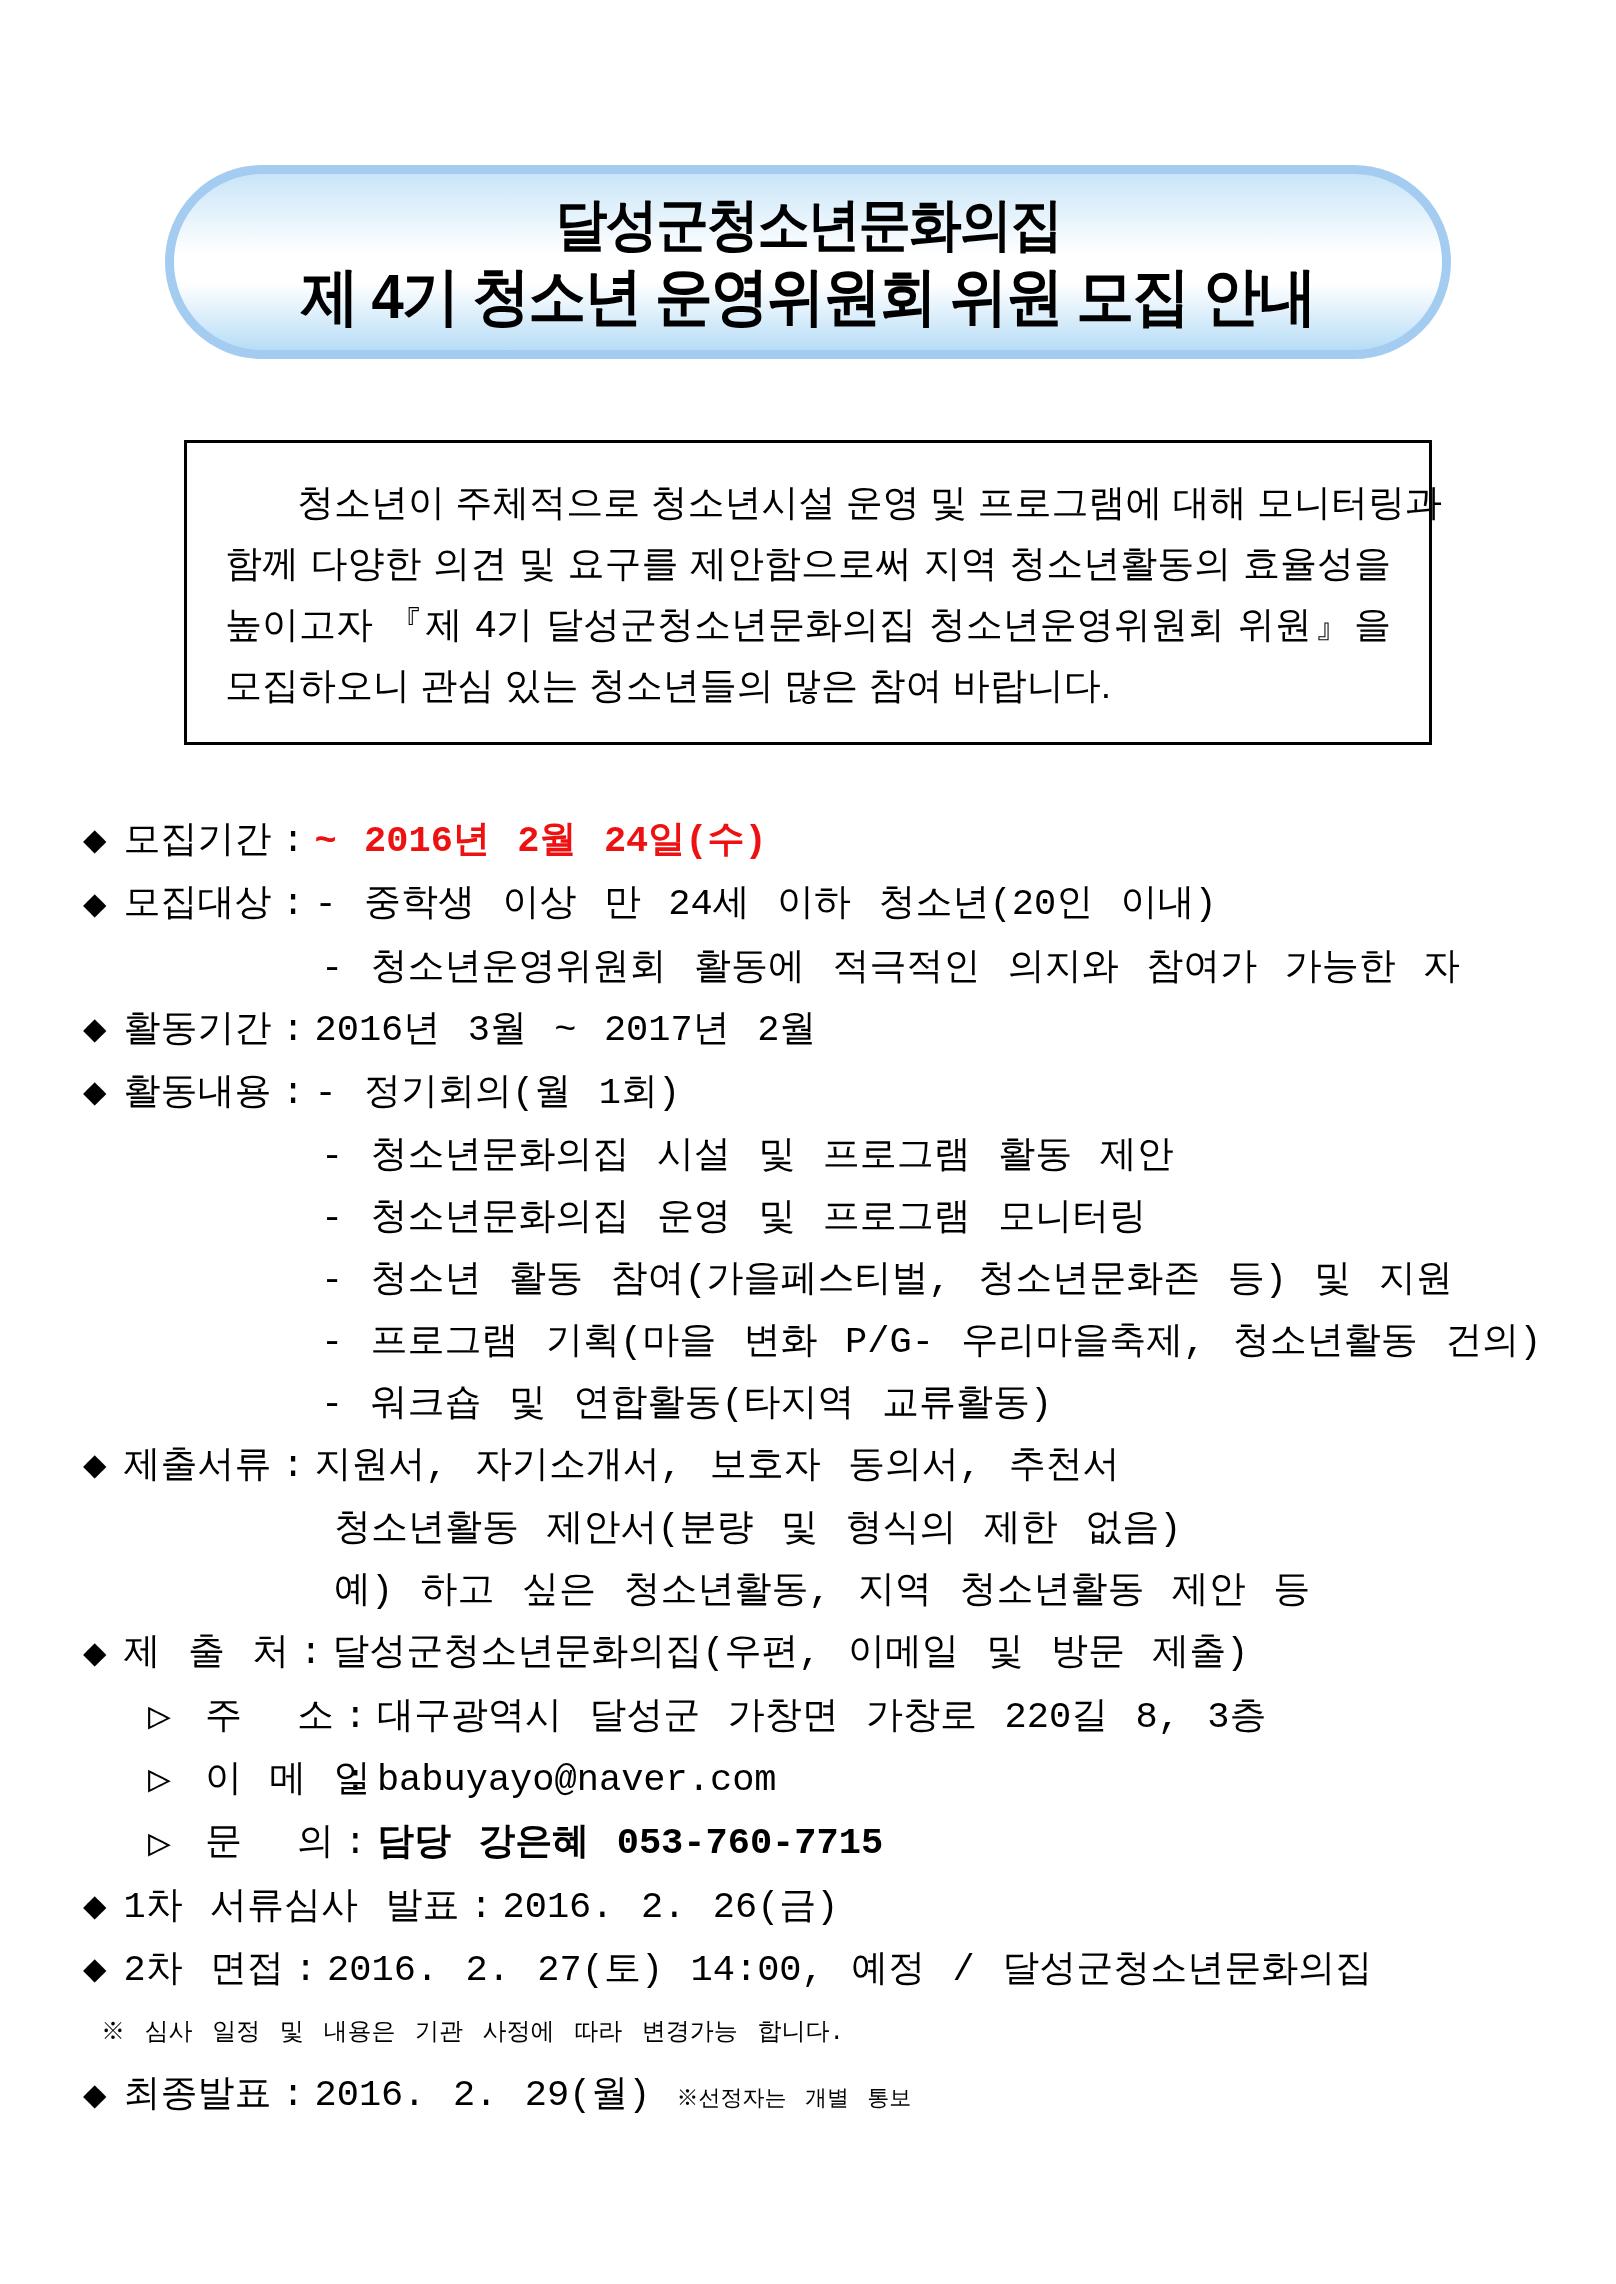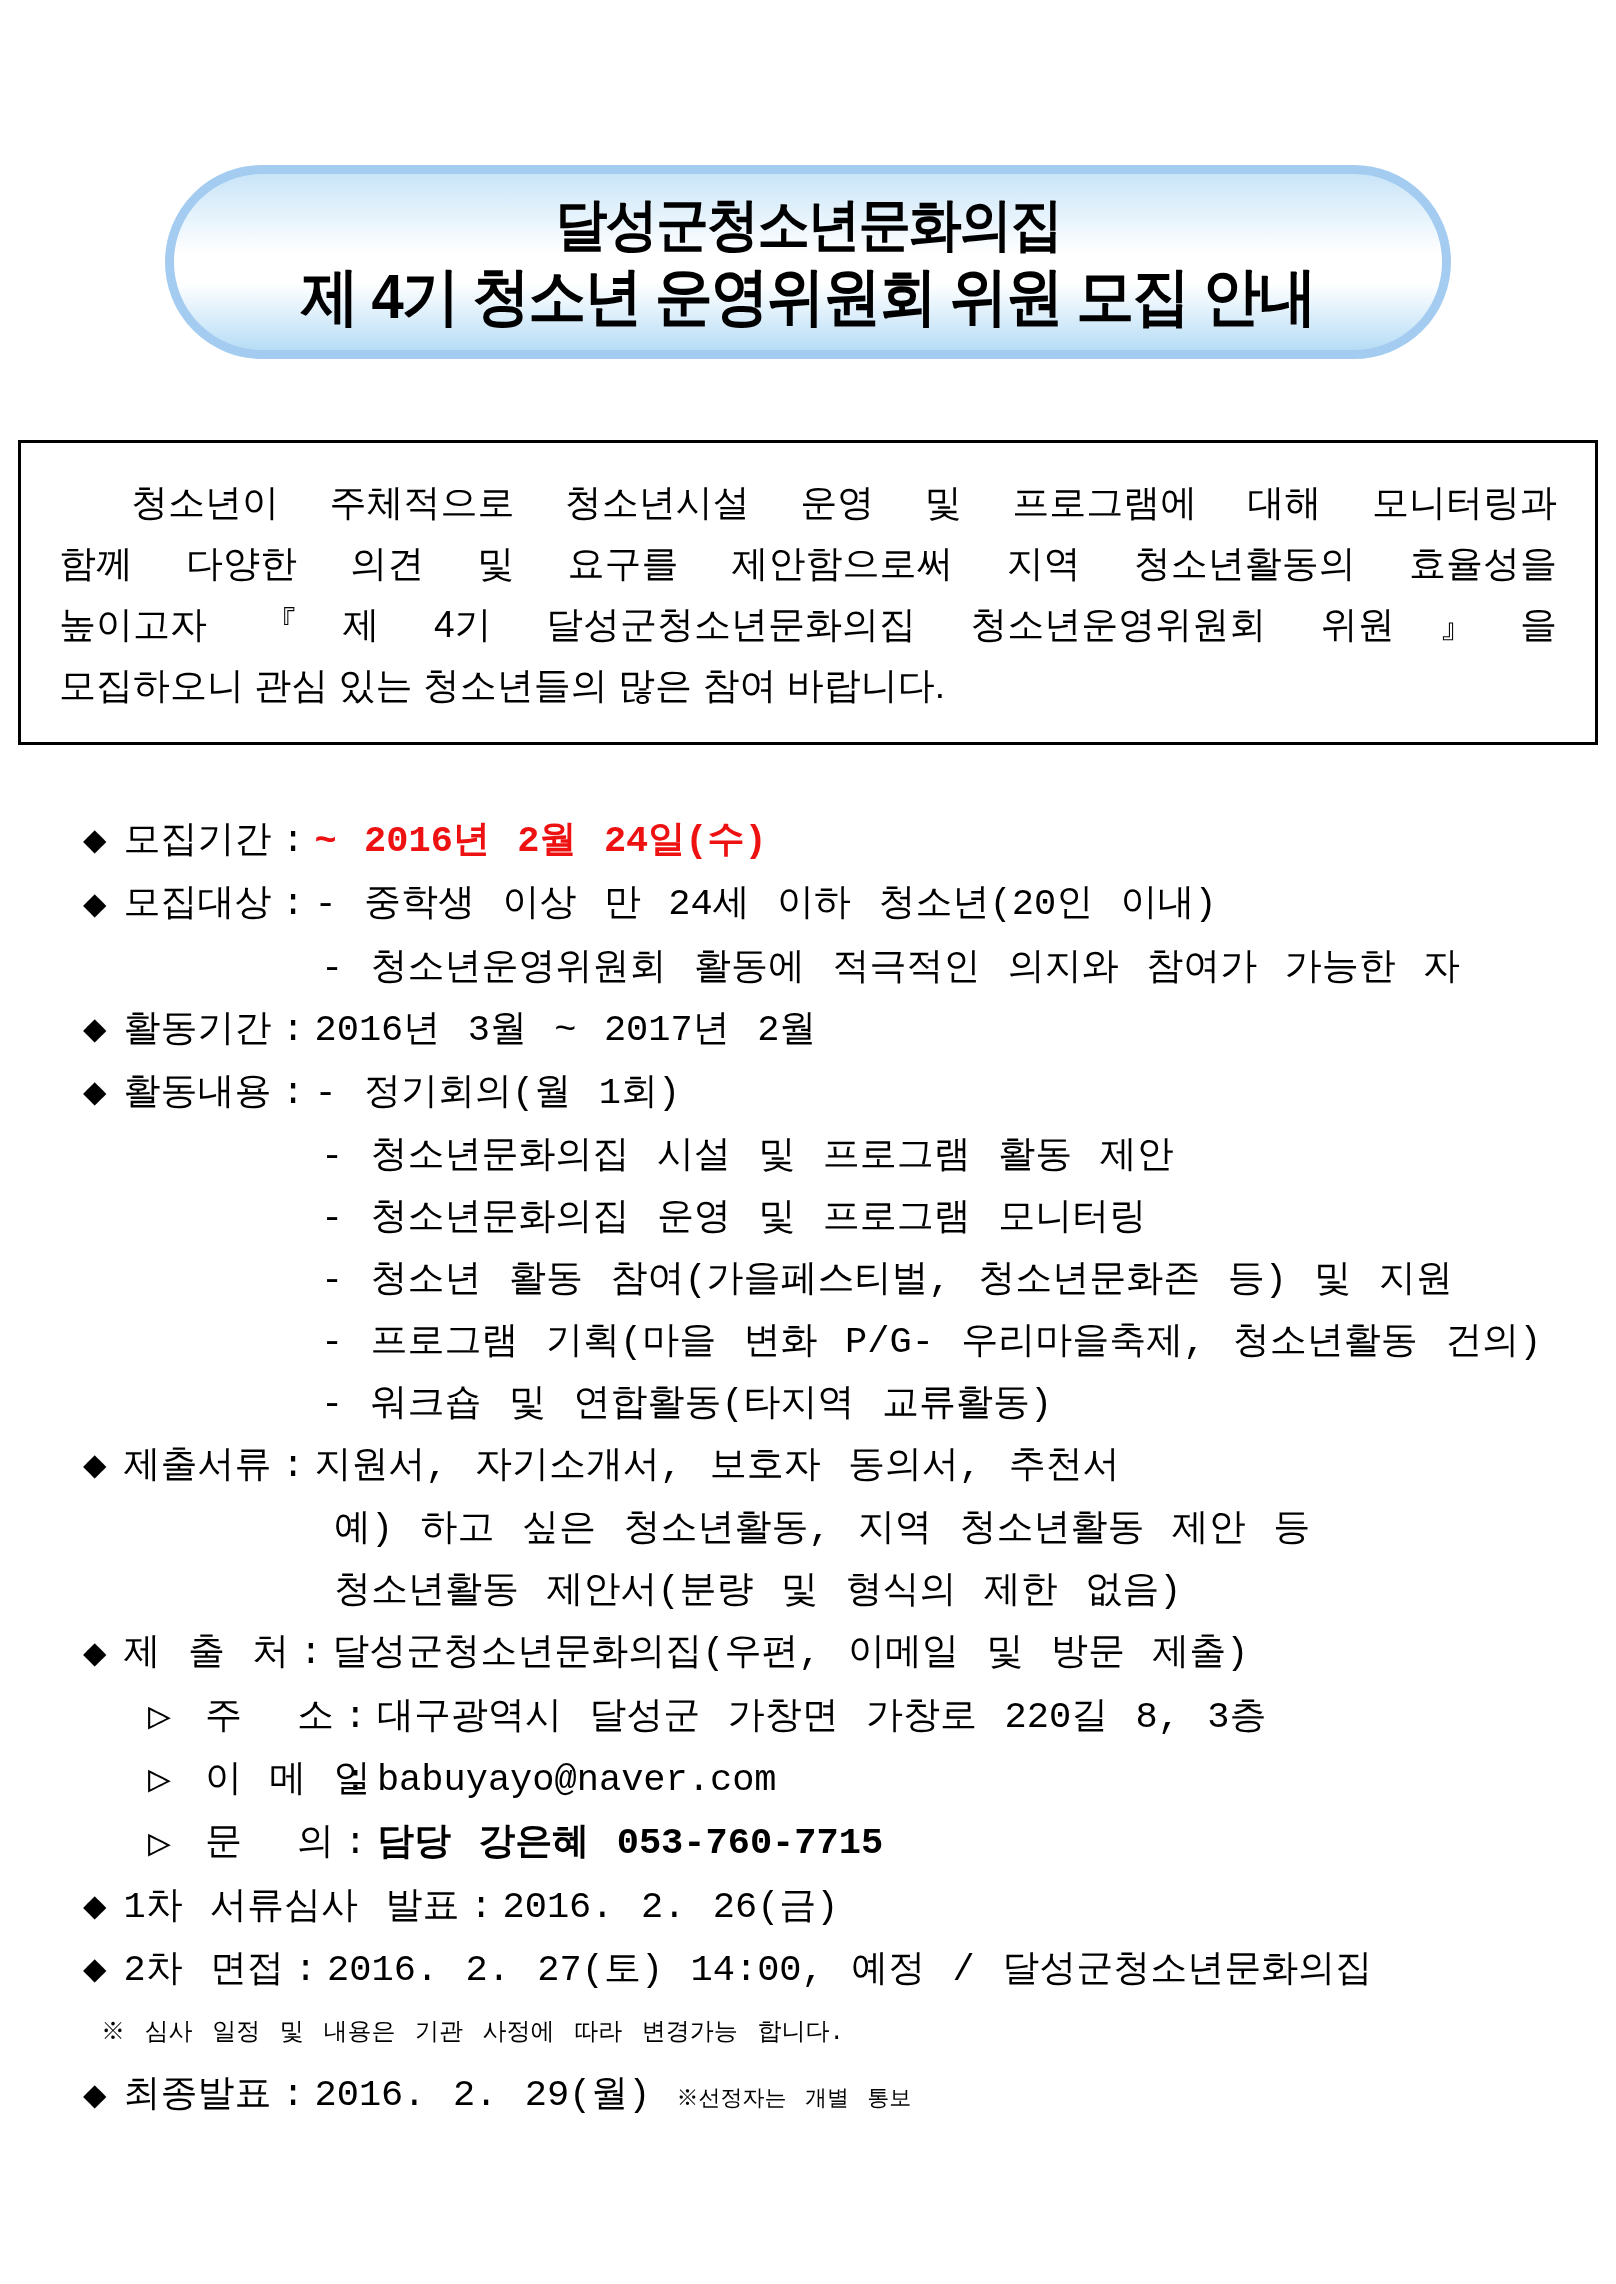--- a/index.html
+++ b/index.html
@@ -27,21 +27,21 @@
   .header-line1{
     font-size:57px;font-weight:900;letter-spacing:-2px;line-height:1.05;
     transform:scaleX(0.92);transform-origin:center;white-space:nowrap;
   }
   .header-line2{
     font-size:63px;font-weight:900;letter-spacing:-2px;line-height:1.05;
     transform:scaleX(0.92);transform-origin:center;white-space:nowrap;
   }
   
   .intro-box{
-    width:1580px;margin:81px auto 0;
+    width:1248px;margin:81px auto 0;
     border:3.3px solid var(--box-border);
     padding:29px 38px 26px;
   }
   .intro-line{
     font-size:37px;line-height:61px;white-space:nowrap;
     text-align:justify;text-align-last:justify;
   }
   .intro-line.first{text-indent:72px;}
   .intro-line.last{text-align:right;text-align-last:left;}
   
@@ -107,24 +107,24 @@
     <span>- 프로그램 기획(마을 변화 P/G- 우리마을축제, 청소년활동 건의)</span>
   </div>
   <div class="row cont">
     <span>- 워크숍 및 연합활동(타지역 교류활동)</span>
   </div>
 
   <div class="row">
     <span class="diamond">◆</span><span>제출서류</span><span class="colon">:</span><span>지원서, 자기소개서, 보호자 동의서, 추천서</span>
   </div>
   <div class="row cont2">
-    <span>예) 하고 싶은 청소년활동, 지역 청소년활동 제안 등</span>
+    <span>청소년활동 제안서(분량 및 형식의 제한 없음)</span>
   </div>
   <div class="row cont2">
-    <span>청소년활동 제안서(분량 및 형식의 제한 없음)</span>
+    <span>예) 하고 싶은 청소년활동, 지역 청소년활동 제안 등</span>
   </div>
 
   <div class="row">
     <span class="diamond">◆</span><span>제 출 처</span><span class="colon">:</span><span>달성군청소년문화의집(우편, 이메일 및 방문 제출)</span>
   </div>
 
   <div class="row sub">
     <span class="tri">▷</span><span class="jlabel">주 소</span><span class="colon">:</span><span>대구광역시 달성군 가창면 가창로 220길 8, 3층</span>
   </div>
   <div class="row sub">

